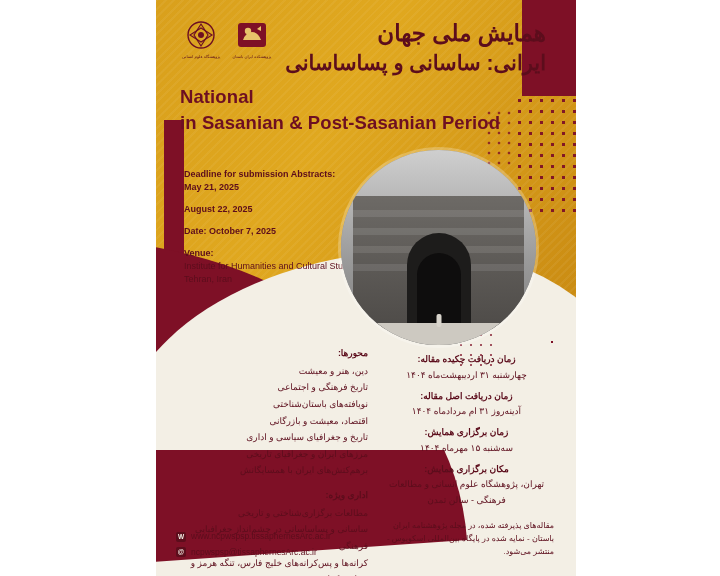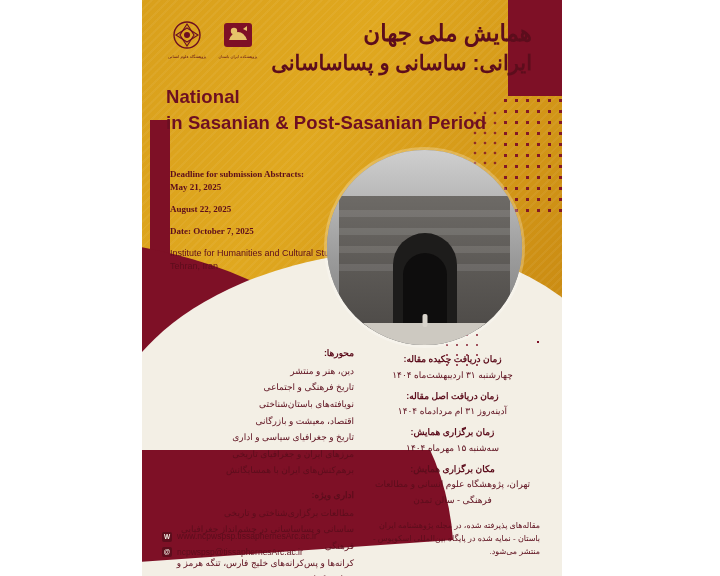--- a/index.html
+++ b/index.html
@@ -15,21 +15,21 @@
   }
   .stage {
     position: relative;
     width: 720px;
     height: 576px;
     background: #ffffff;
   }
   
   .poster {
     position: absolute;
-    left: 142px;
+    left: 156px;
     top: 0px;
     width: 420px;
     height: 576px;
     background: #ec4899;
     overflow: hidden;
   }
   
   .gold-band {
     position: absolute;
     left: 0; top: 0;
@@ -157,21 +157,21 @@
   
   .deadlines {
     position: absolute;
     left: 28px; top: 168px;
     width: 180px;
     color: #5c0d1c;
     font-size: 9px;
     line-height: 1.45;
   }
   .deadlines .blk { margin-bottom: 9px; }
-  .deadlines .bold { font-weight: bold; font-family: Liberation Serif, serif; }
+  .deadlines .bold { font-weight: bold; }
   .deadlines .venue-txt { font-weight: normal; }
   
   .photo-circle {
     position: absolute;
     left: 185px; top: 150px;
     width: 195px; height: 195px;
     border-radius: 50%;
     overflow: hidden;
     background: #8d8d8d;
     box-shadow: 0 0 0 3px rgba(255,255,255,.25);
@@ -343,20 +343,21 @@
       <div class="blk">
         <div class="bold">August 22, 2025</div>
       </div>
       <div class="blk">
         <div class="bold">
           <span>Date:</span>
           <span>October 7, 2025</span>
         </div>
       </div>
       <div class="blk">
+        <div class="bold">Venue:</div>
         <div class="venue-txt">Institute for Humanities and Cultural Studies, Tehran, Iran</div>
       </div>
     </div>
 
     <div class="photo-circle">
       <div class="sky"></div>
       <div class="ruin">
         <div class="band" style="top:14px"></div>
         <div class="band" style="top:32px"></div>
         <div class="band" style="top:50px"></div>
@@ -382,21 +383,21 @@
         <div>سه‌شنبه ۱۵ مهرماه ۱۴۰۴</div>
       </div>
       <div class="pair">
         <div class="lbl">مکان برگزاری همایش:</div>
         <div>تهران، پژوهشگاه علوم انسانی و مطالعات فرهنگی - سالن تمدن</div>
       </div>
     </div>
 
     <div class="col-left">
       <div class="head">محورها:</div>
-      <div>دین، هنر و منتشر</div>
+      <div>دین، هنر و معیشت</div>
       <div>تاریخ فرهنگی و اجتماعی</div>
       <div>نویافته‌های باستان‌شناختی</div>
       <div>اقتصاد، معیشت و بازرگانی</div>
       <div>تاریخ و جغرافیای سیاسی و اداری</div>
       <div>مرزهای ایران و جغرافیای تاریخی</div>
       <div>برهم‌کنش‌های ایران با همسایگانش</div>
       <div class="sub-head">اداری ویژه:</div>
       <div>مطالعات برگزاری‌شناختی و تاریخی</div>
       <div>ساسانی و پساساسانی در چشم‌انداز جغرافیایی فرهنگی</div>
       <div>کرانه‌ها و پس‌کرانه‌های خلیج فارس، تنگه هرمز و دریای مکران</div>

